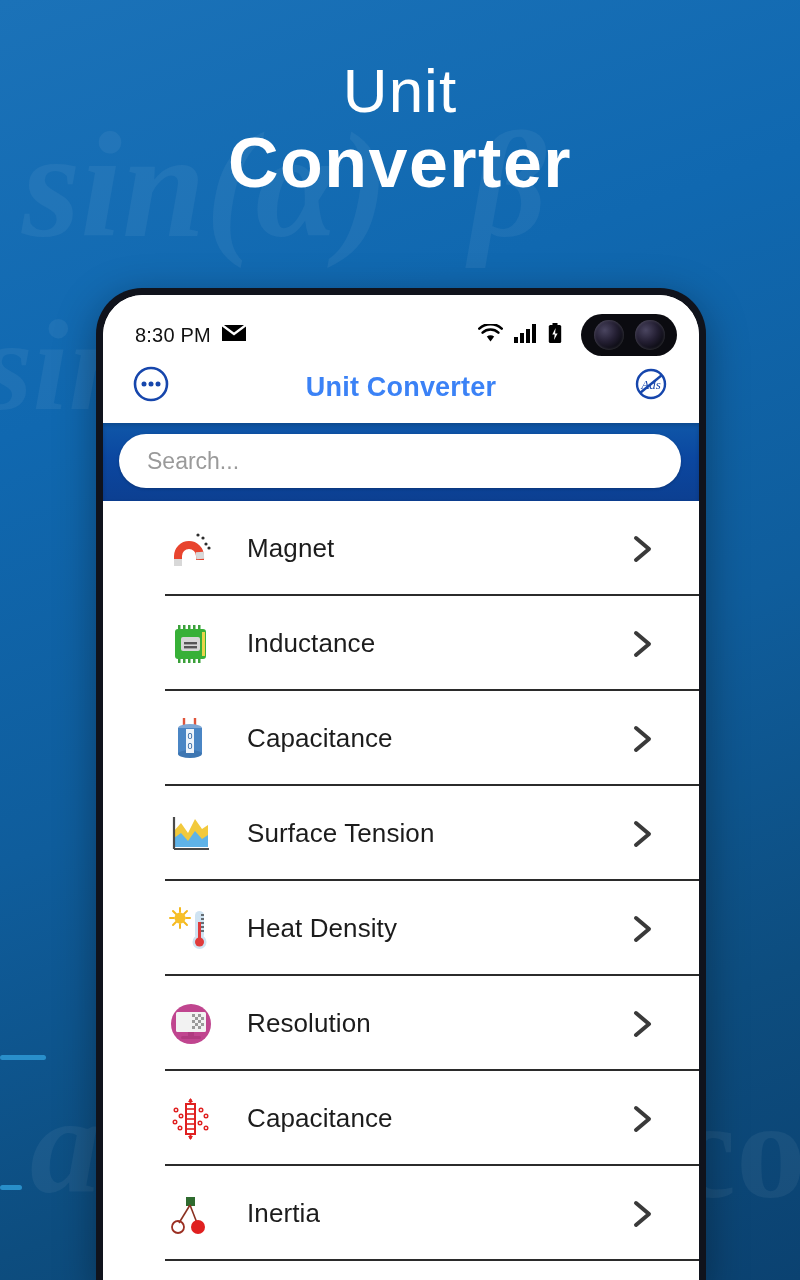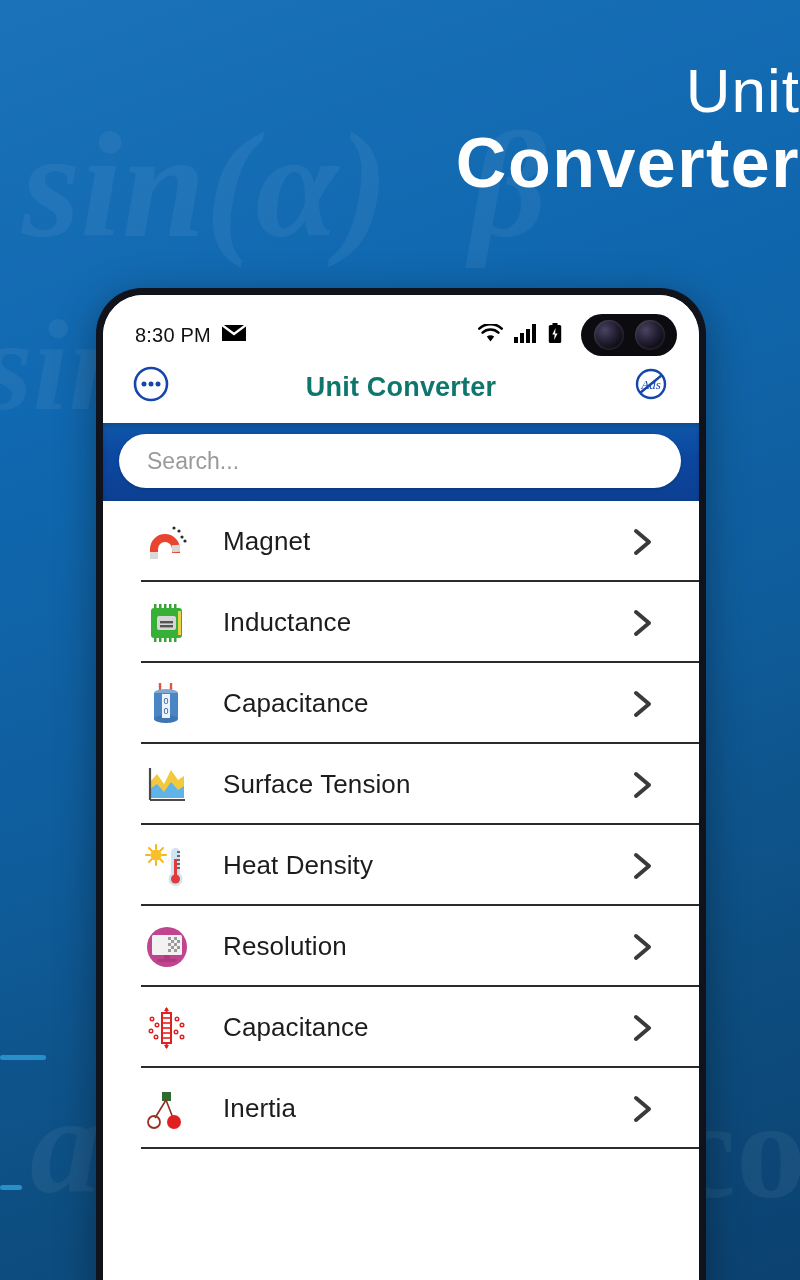--- a/index.html
+++ b/index.html
@@ -40,21 +40,21 @@
     background: #2e9ad6;
     opacity: .85;
   }
   .al-1 { left: 0px; top: 1055px; width: 46px; }
   .al-2 { left: 0px; top: 1185px; width: 22px; }
 
   
   .hero {
     position: absolute;
     left: 0; right: 0; top: 58px;
-    text-align: right;
+    text-align: center;
     color: #ffffff;
   }
   .hero-line1 {
     font-size: 62px;
     font-weight: 300;
     letter-spacing: 1px;
     line-height: 1.06;
   }
   .hero-line2 {
     font-size: 70px;
@@ -138,21 +138,21 @@
     display: flex;
     align-items: center;
     justify-content: space-between;
     padding: 0 26px;
     box-sizing: border-box;
     background: #ffffff;
   }
   .appbar-title {
     font-size: 27px;
     font-weight: 700;
-    color: #0f766e;
+    color: #3b82f6;
     letter-spacing: .2px;
   }
   .icon-btn {
     width: 44px; height: 44px;
     display: flex;
     align-items: flex-start;
     justify-content: center;
     cursor: pointer;
   }
 
@@ -183,25 +183,26 @@
   }
   .search-input::placeholder { color: #9a9a9a; }
 
   
   .list {
     background: #ffffff;
   }
   .row {
     display: flex;
     align-items: center;
-    height: 81px;
+    height: 95px;
     padding: 0 22px 0 38px;
     box-sizing: border-box;
     position: relative;
     cursor: pointer;
+    margin-left: 24px;
   }
   .row::after {
     content: "";
     position: absolute;
     left: 38px; right: 0; bottom: 0;
     height: 2px;
     background: #2b2b2b;
   }
   .row.no-divider::after { display: none; }
   .row-icon {

